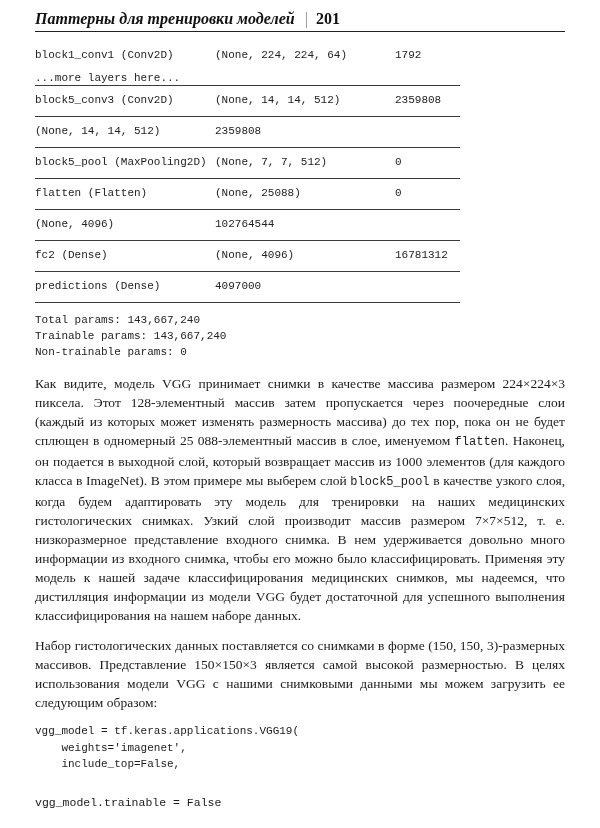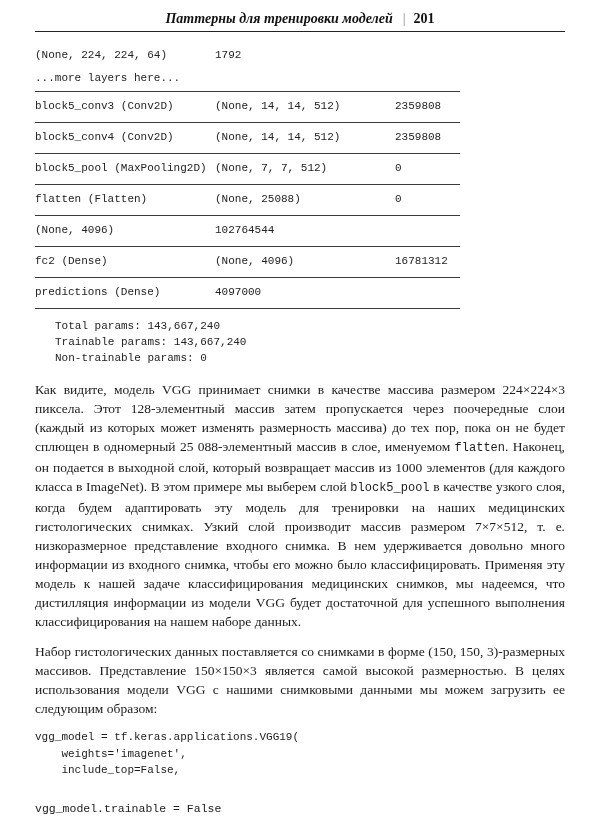--- a/index.html
+++ b/index.html
@@ -11,22 +11,22 @@
     background: #ffffff;
     overflow: hidden;
     box-sizing: border-box;
     padding: 12px 35px 0 35px;
     color: #1b1b1b;
     font-family: "Liberation Serif", serif;
   }
 
   
   .page-header {
-    text-align: center;
-    font-size: 14px;
+    text-align: left;
+    font-size: 16px;
     line-height: 14px;
     color: #111;
   }
   .running-title { font-style: italic; font-weight: 600; }
   .header-sep { color: #888; padding: 0 8px 0 10px; font-weight: 400; }
   .page-number { font-weight: 700; }
   .header-rule {
     border: none;
     border-top: 1.2px solid #222;
     margin: 5px 0 0 0;
@@ -38,28 +38,28 @@
     font-family: "Liberation Mono", "DejaVu Sans Mono", monospace;
     font-size: 11px;
     line-height: 14px;
     color: #222;
   }
   .summary-table { width: 425px; }
   .srow { display: flex; margin: 7px 0 9px 0; }
   .col-layer  { width: 180px; flex: 0 0 180px; white-space: pre; }
   .col-shape  { width: 180px; flex: 0 0 180px; white-space: pre; }
   .col-params { flex: 1; white-space: pre; }
-  .more-layers { margin: 2px 0 6px 0; white-space: pre; }
+  .more-layers { margin: 2px 0 0 0; white-space: pre; }
   .srule {
     border: none;
     border-top: 1px solid #3a3a3a;
     margin: 0;
     width: 425px;
   }
-  .totals { margin-top: 9px; margin-left: 20px; }
+  .totals { margin-top: 9px; }
   .totals div { line-height: 16px; }
 
   
   .body-text {
     margin-top: 14px;
     font-size: 13.5px;
     line-height: 19px;
     text-align: justify;
   }
   .para { margin: 0 0 11px 0; }
@@ -92,35 +92,35 @@
 
   <div class="page-header">
     <span class="running-title">Паттерны для тренировки моделей</span><span class="header-sep">|</span><span class="page-number">201</span>
   </div>
   <hr class="header-rule">
 
   <div class="model-summary">
     <div class="summary-table">
 
       <div class="srow">
+        <span class="col-layer">block1_conv1 (Conv2D)</span>
         <span class="col-shape">(None, 224, 224, 64)</span>
         <span class="col-params">1792</span>
       </div>
       <div class="more-layers">...more layers here...</div>
       <hr class="srule">
 
       <div class="srow">
         <span class="col-layer">block5_conv3 (Conv2D)</span>
         <span class="col-shape">(None, 14, 14, 512)</span>
         <span class="col-params">2359808</span>
       </div>
       <hr class="srule">
 
       <div class="srow">
-        <span class="col-layer">block5_conv4 (Conv2D)</span>
         <span class="col-shape">(None, 14, 14, 512)</span>
         <span class="col-params">2359808</span>
       </div>
       <hr class="srule">
 
       <div class="srow">
         <span class="col-layer">block5_pool (MaxPooling2D)</span>
         <span class="col-shape">(None, 7, 7, 512)</span>
         <span class="col-params">0</span>
       </div>

